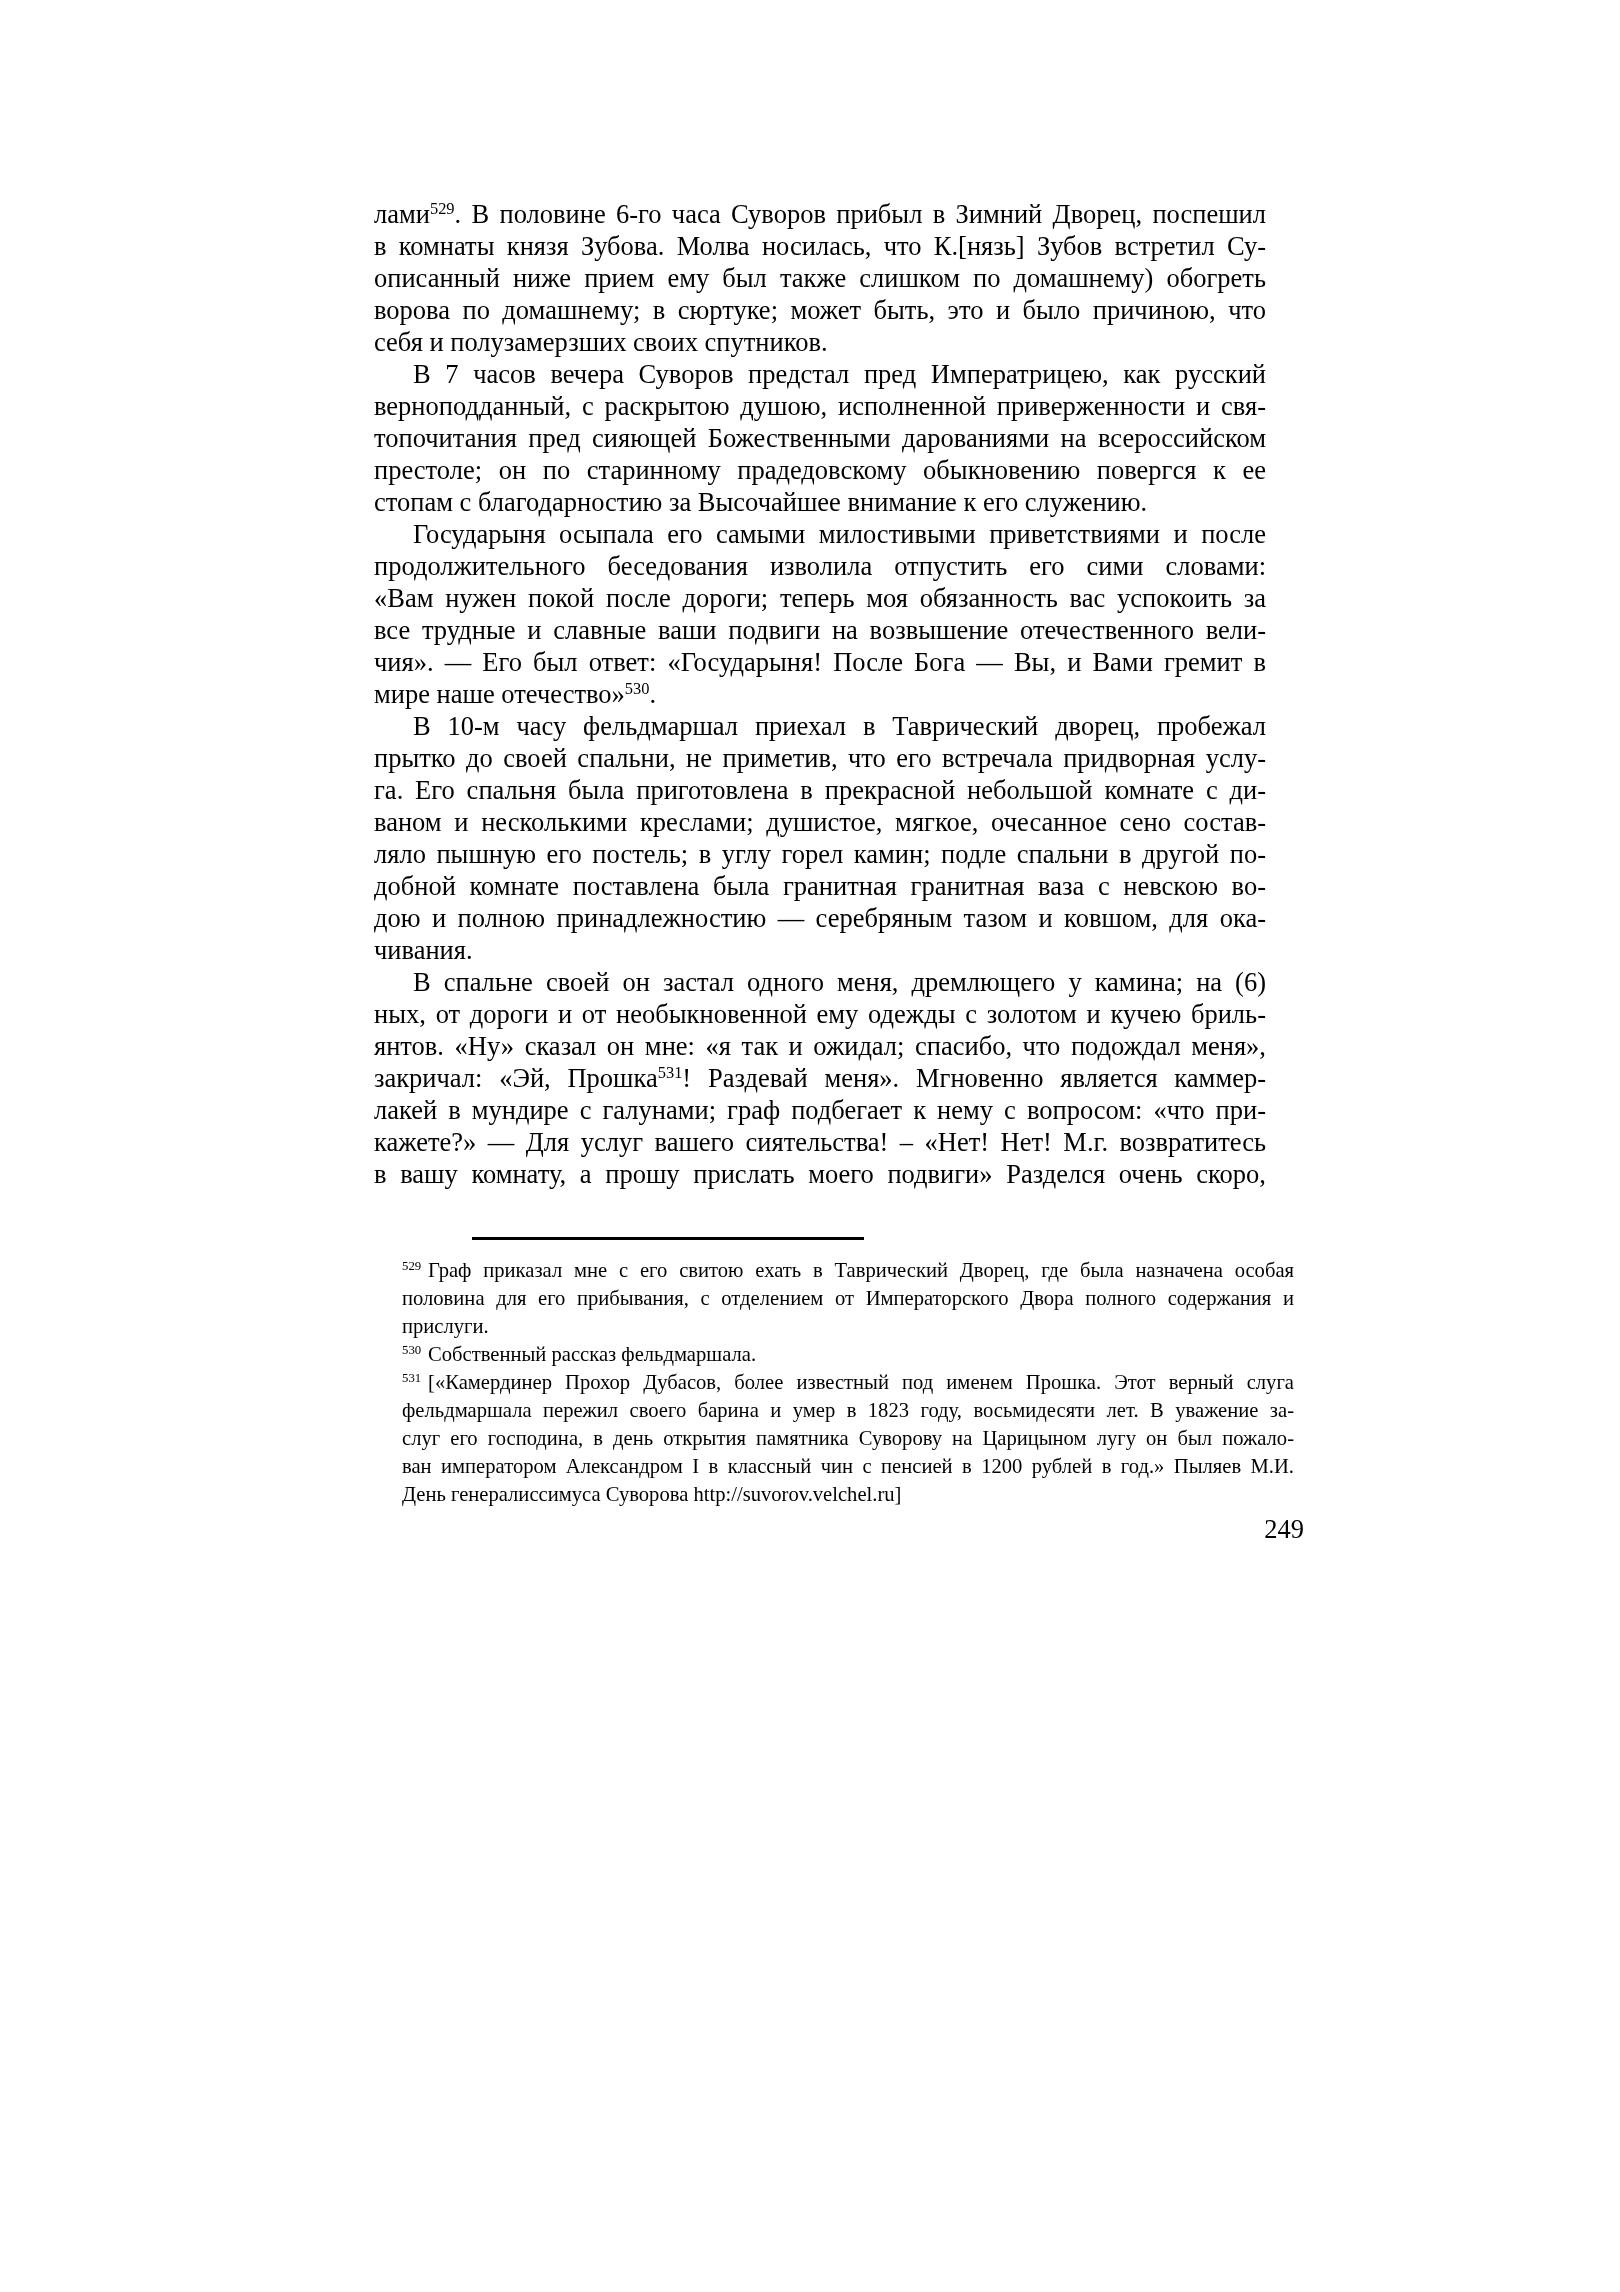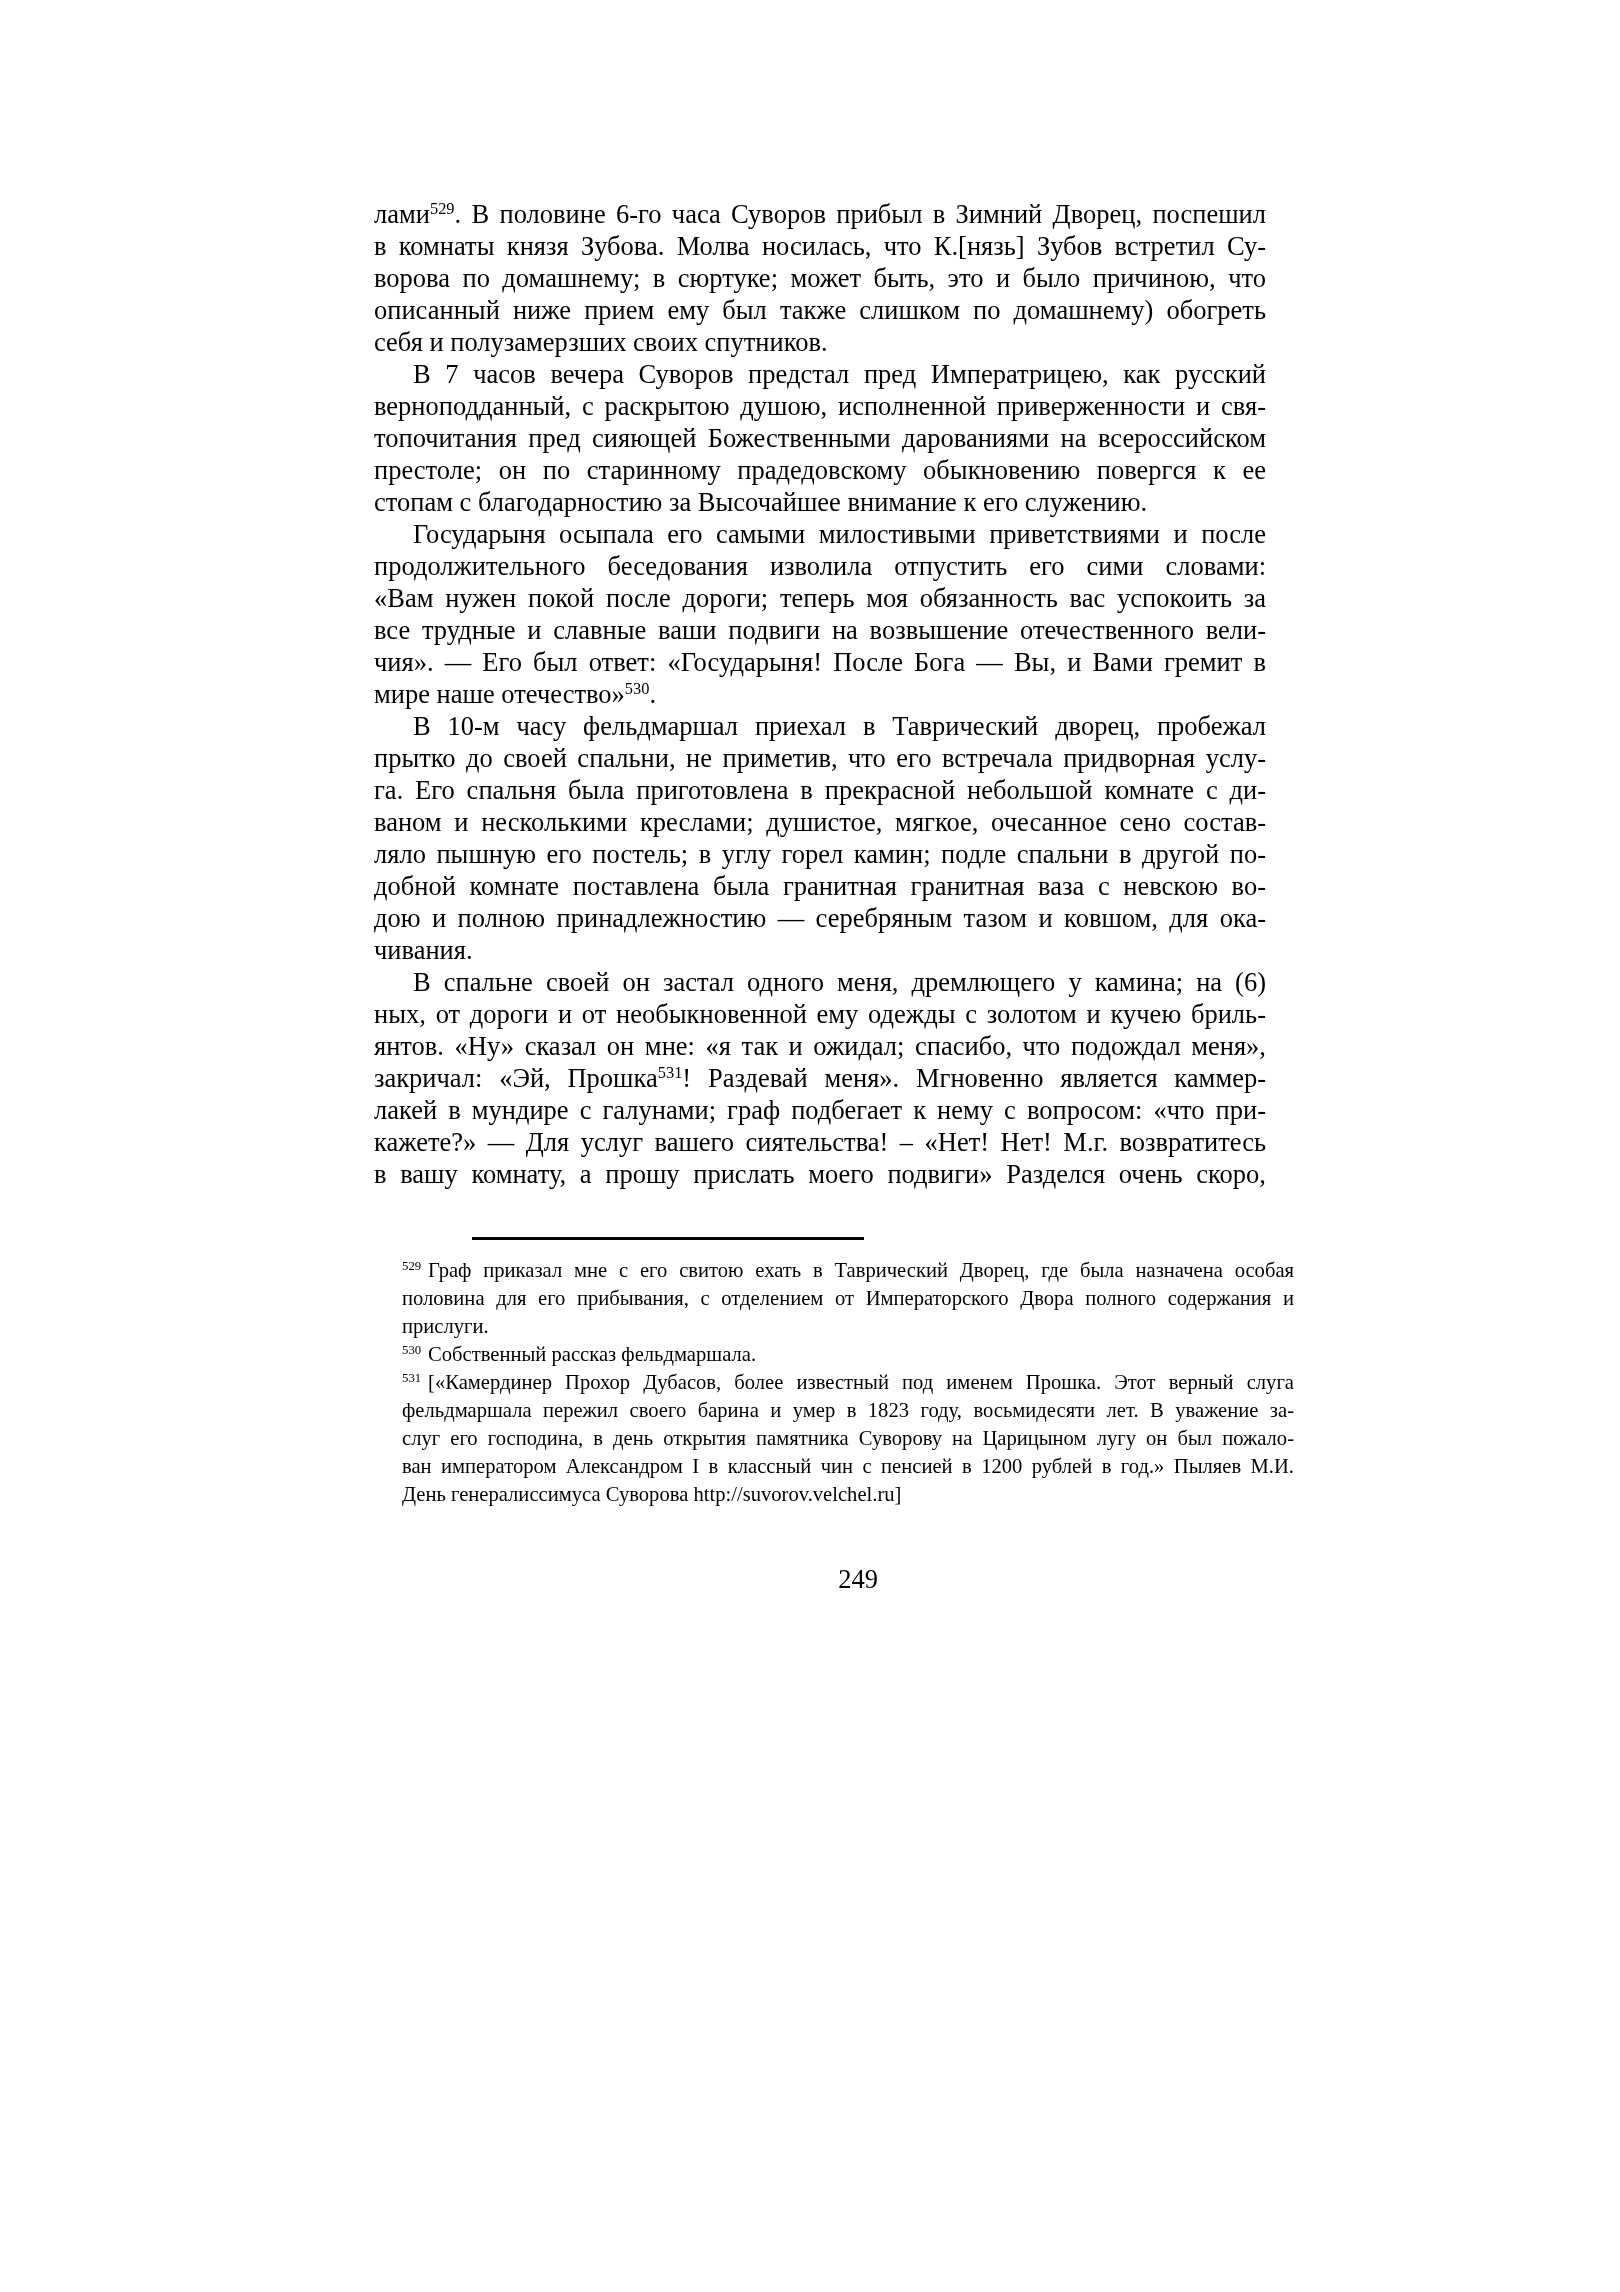--- a/index.html
+++ b/index.html
@@ -60,37 +60,37 @@
     font-size: 20.6px;
     line-height: 28px;
     margin-left: 28px;
   }
   .fn-block sup {
     margin-right: 6.9px;
   }
   .page-number {
     position: absolute;
     left: 412px;
-    top: 1563px;
+    top: 1513px;
     width: 892px;
-    text-align: center;
+    text-align: right;
     font-size: 26.5px;
     line-height: 32px;
   }
 </style>
 </head>
 <body>
 
 <div class="page">
   <div id="body-text" class="text-block">
       <div>
         <div class="line j"><span>лами</span><sup>529</sup><span>. В половине 6-го часа Суворов прибыл в Зимний Дворец, поспешил</span></div>
         <div class="line j"><span>в комнаты князя Зубова. Молва носилась, что К.[нязь] Зубов встретил Су-</span></div>
+        <div class="line j"><span>описанный ниже прием ему был также слишком по домашнему) обогреть</span></div>
         <div class="line j"><span>ворова по домашнему; в сюртуке; может быть, это и было причиною, что</span></div>
-        <div class="line j"><span>описанный ниже прием ему был также слишком по домашнему) обогреть</span></div>
         <div class="line"><span>себя и полузамерзших своих спутников.</span></div>
       </div>
       <div>
         <div class="line j indent"><span>В 7 часов вечера Суворов предстал пред Императрицею, как русский</span></div>
         <div class="line j"><span>верноподданный, с раскрытою душою, исполненной приверженности и свя-</span></div>
         <div class="line j"><span>топочитания пред сияющей Божественными дарованиями на всероссийском</span></div>
         <div class="line j"><span>престоле; он по старинному прадедовскому обыкновению повергся к ее</span></div>
         <div class="line"><span>стопам с благодарностию за Высочайшее внимание к его служению.</span></div>
       </div>
       <div>

